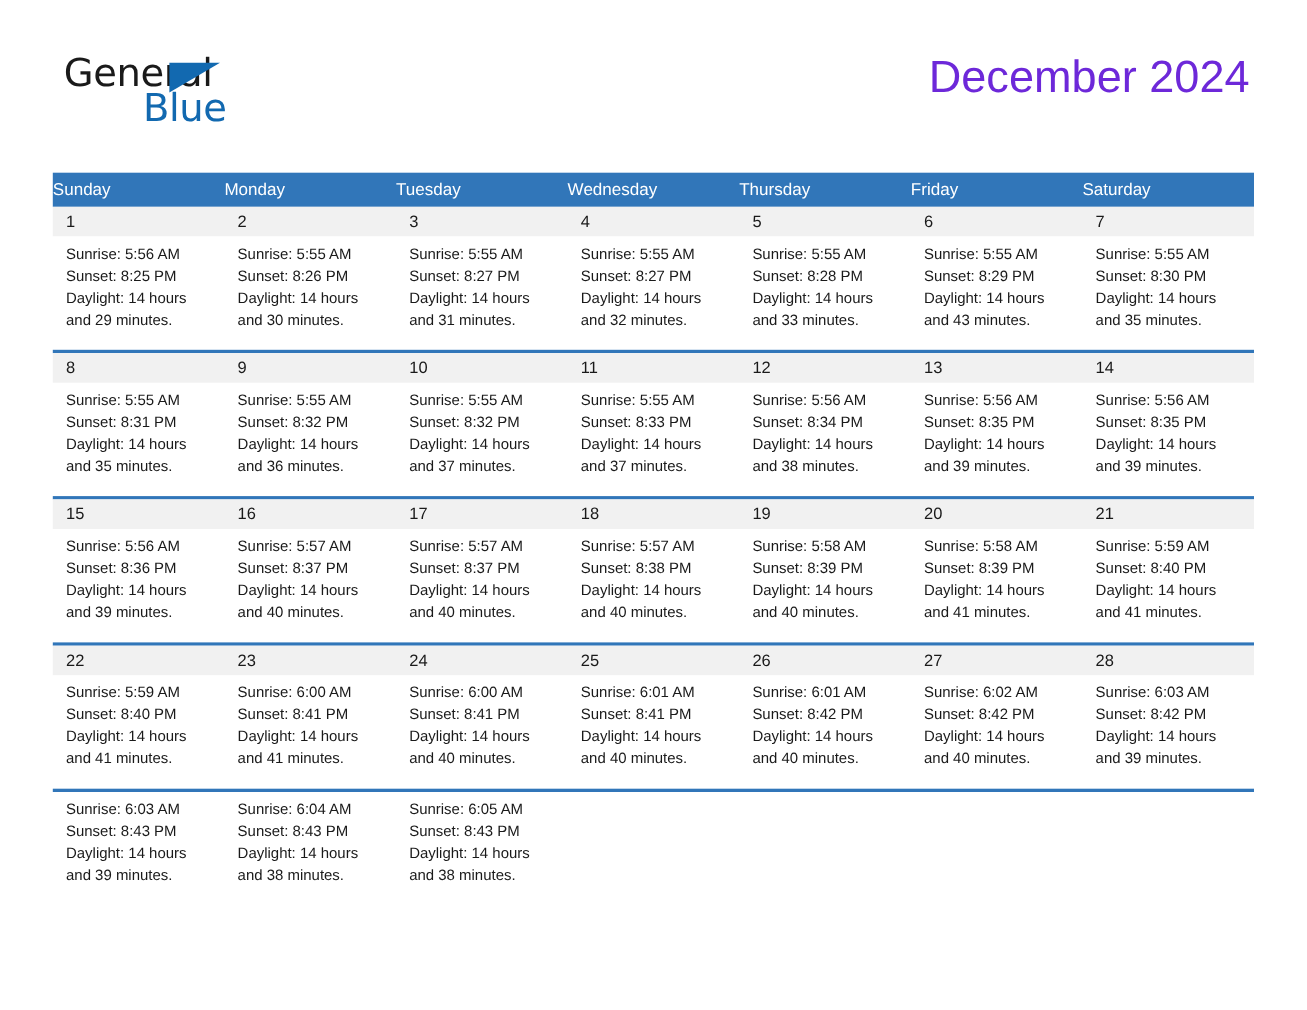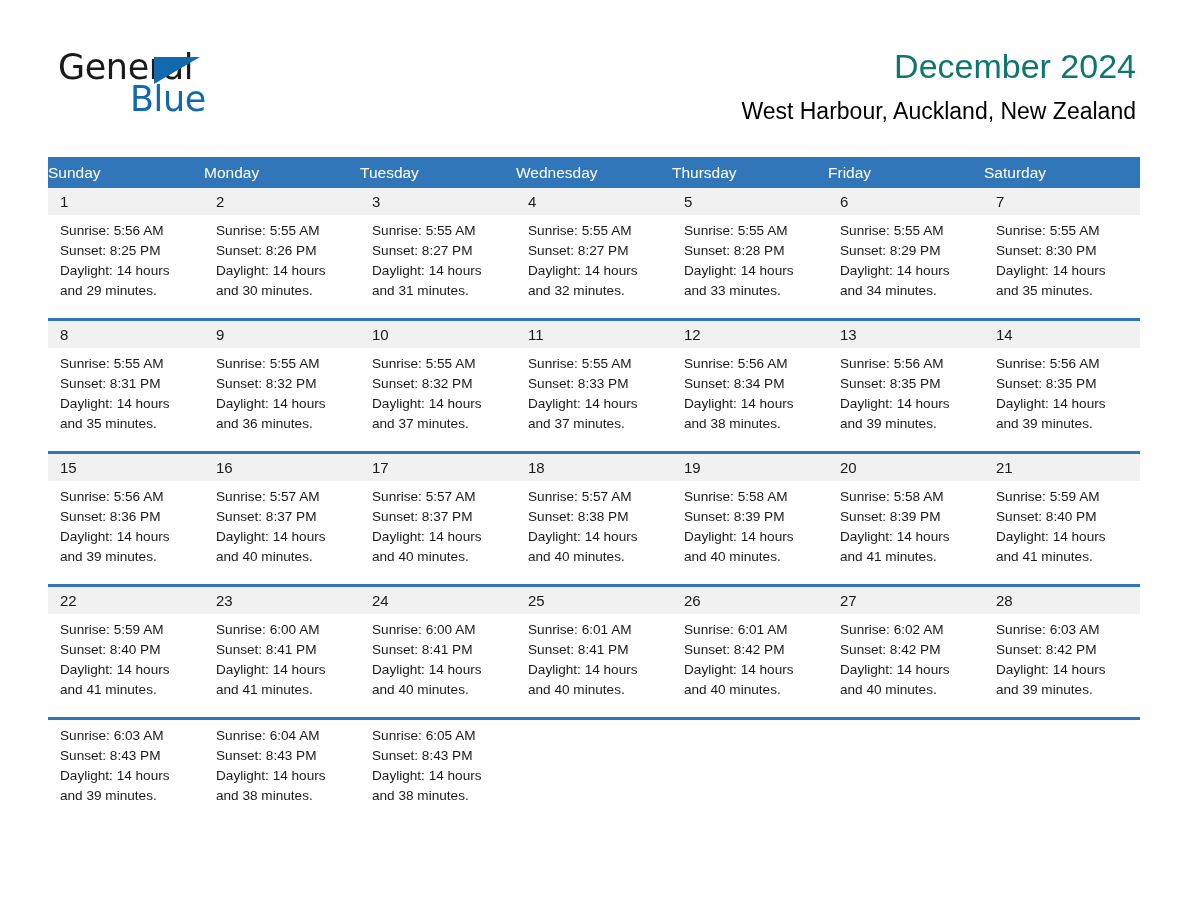--- a/index.html
+++ b/index.html
@@ -67,23 +67,23 @@
     line-height: 1;
     text-align: right;
   }
   .title-block {
     position: absolute;
     right: 52px;
     top: 48px;
     text-align: right;
   }
   .cal-title {
-    font-size: 34px;
+    font-size: 41px;
     font-weight: 400;
-    color: #0f766e;
+    color: #6d28d9;
     line-height: 1.1;
     white-space: nowrap;
   }
   .cal-subtitle {
     margin-top: 14px;
     font-size: 23px;
     font-weight: 400;
     color: #000;
     line-height: 1.1;
     white-space: nowrap;
@@ -156,21 +156,20 @@
   <div class="masthead">
 
     <div class="logo">
       <span class="logo-general">General</span>
       <span class="logo-triangle"></span>
       <span class="logo-blue">Blue</span>
     </div>
 
     <div class="title-block">
       <div class="cal-title">December 2024</div>
-      <div class="cal-subtitle">West Harbour, Auckland, New Zealand</div>
     </div>
 
   </div>
 
   <div class="calendar">
 
     <div class="weekday-row">
       <div class="weekday-cell">Sunday</div>
       <div class="weekday-cell">Monday</div>
       <div class="weekday-cell">Tuesday</div>
@@ -219,21 +218,21 @@
             <div class="info-cell">
               <div class="info-line">Sunrise: 5:55 AM</div>
               <div class="info-line">Sunset: 8:28 PM</div>
               <div class="info-line">Daylight: 14 hours</div>
               <div class="info-line">and 33 minutes.</div>
             </div>
             <div class="info-cell">
               <div class="info-line">Sunrise: 5:55 AM</div>
               <div class="info-line">Sunset: 8:29 PM</div>
               <div class="info-line">Daylight: 14 hours</div>
-              <div class="info-line">and 34 minutes.</div>
+              <div class="info-line">and 43 minutes.</div>
             </div>
             <div class="info-cell">
               <div class="info-line">Sunrise: 5:55 AM</div>
               <div class="info-line">Sunset: 8:30 PM</div>
               <div class="info-line">Daylight: 14 hours</div>
               <div class="info-line">and 35 minutes.</div>
             </div>
           </div>
         </div>
         <div class="week-row">

